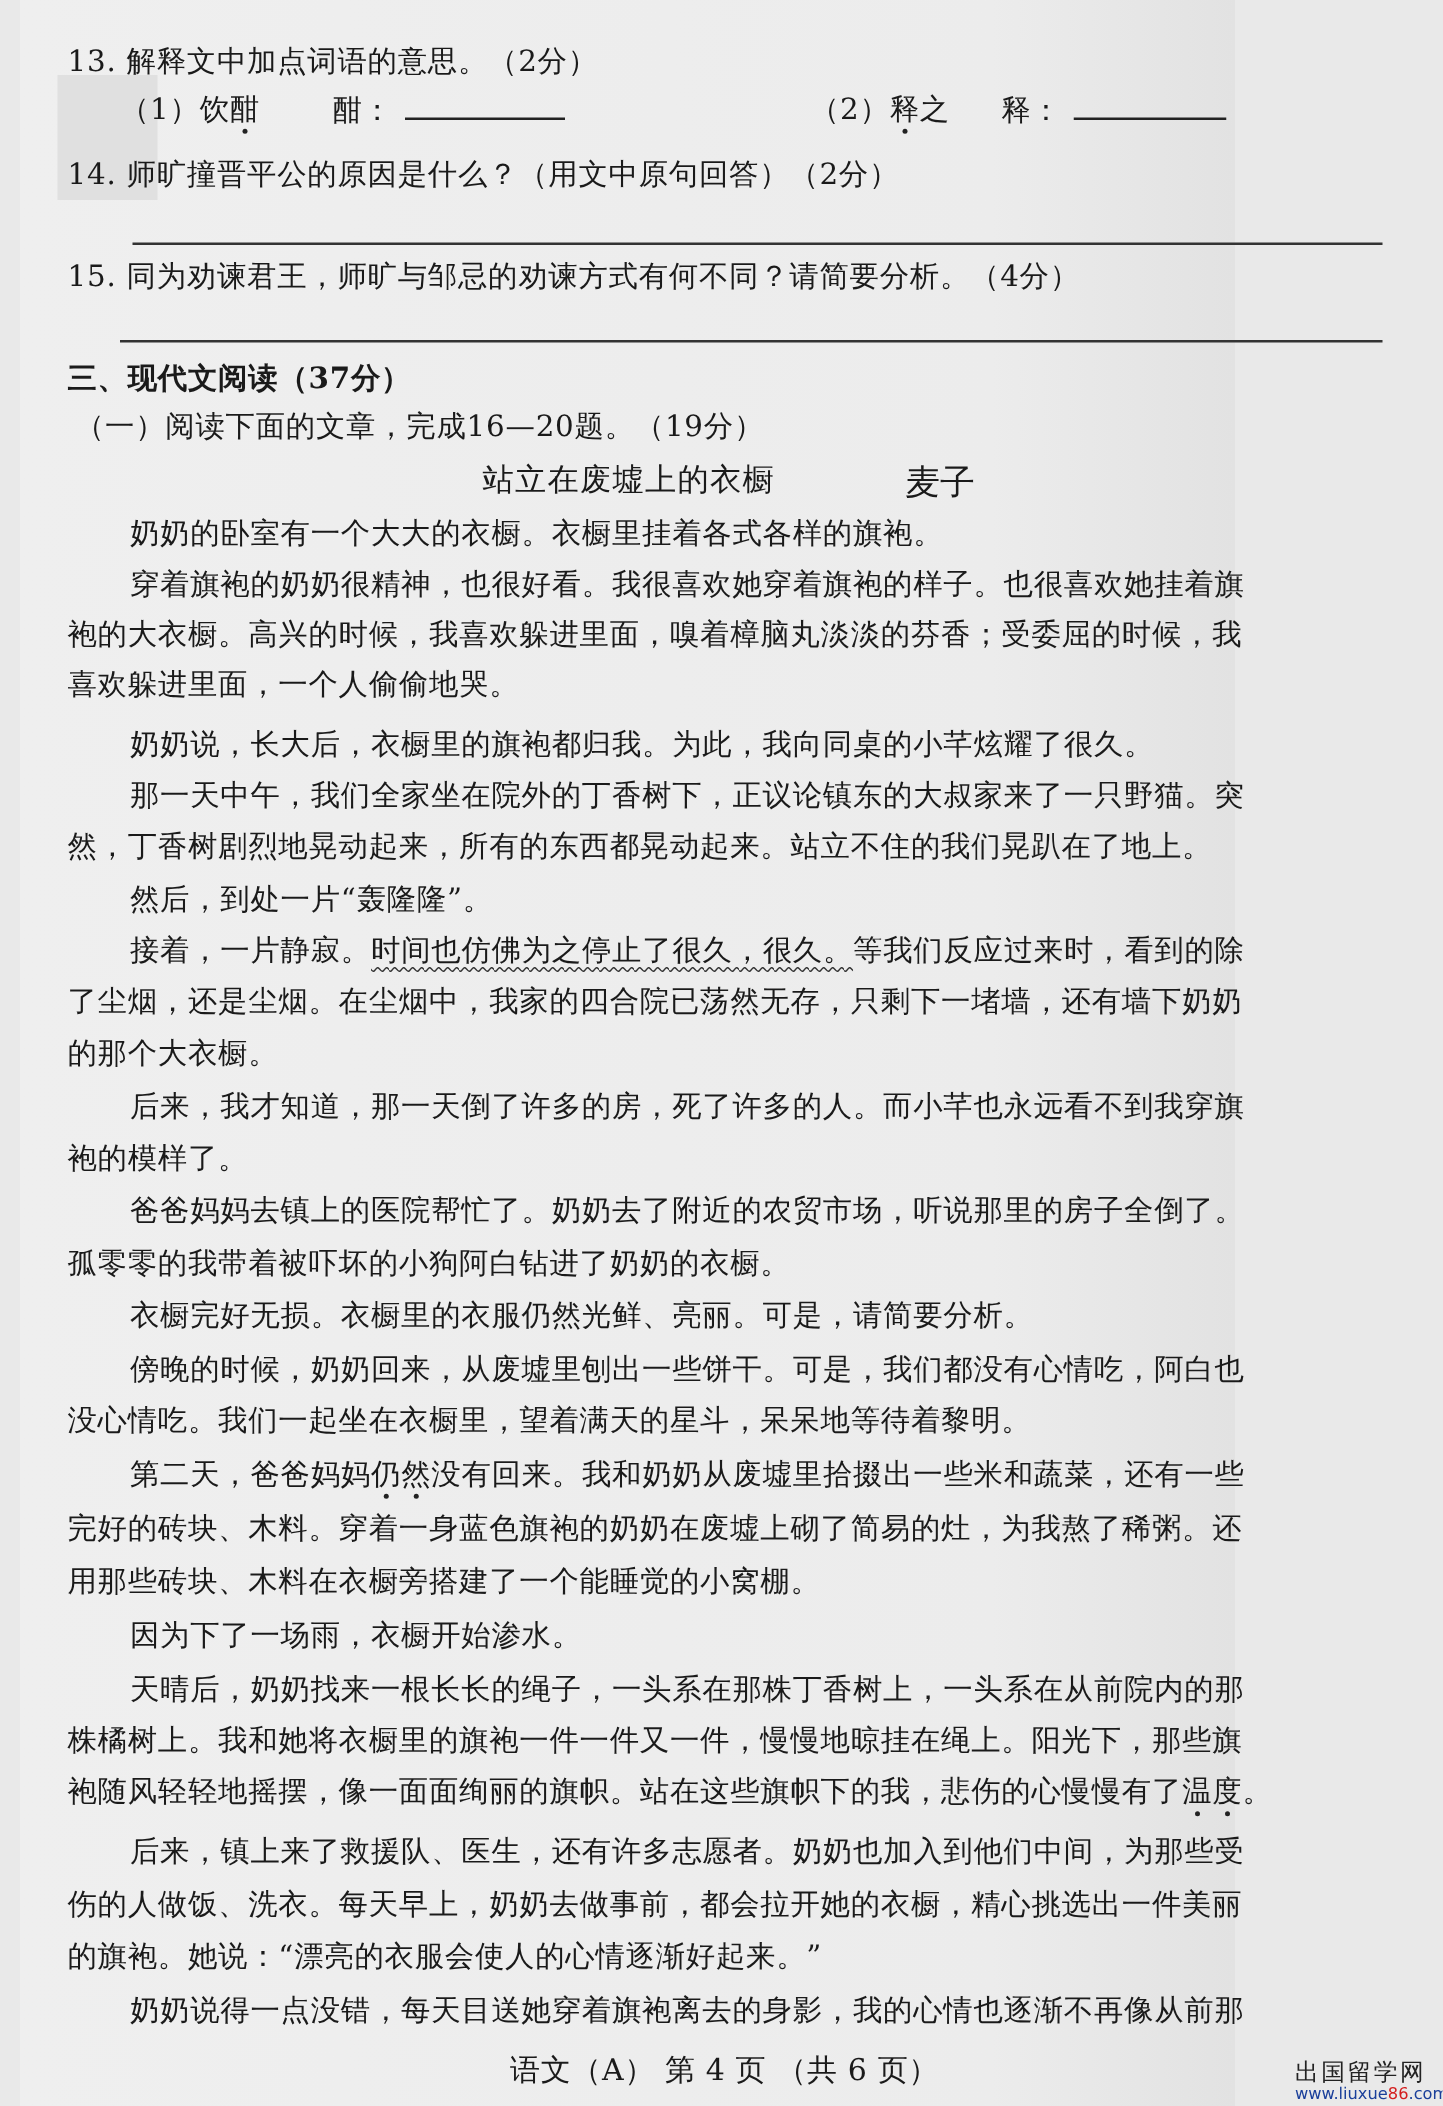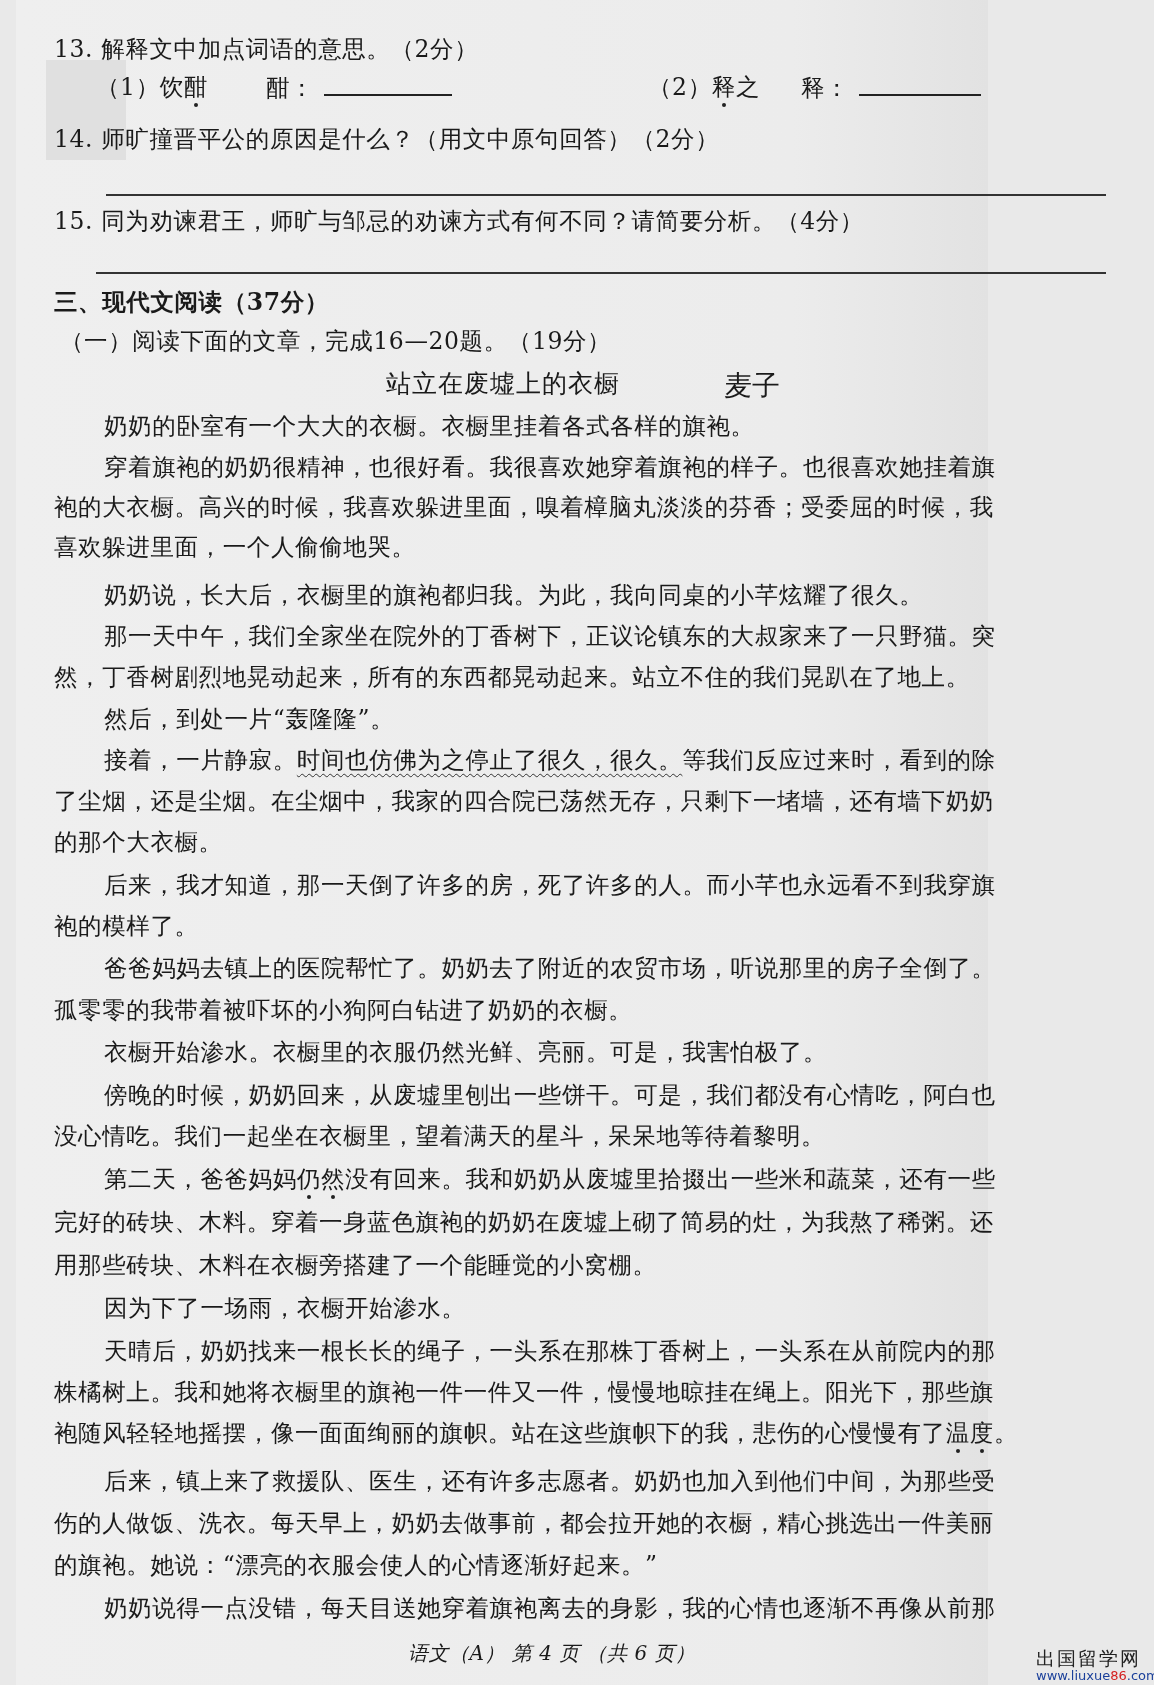--- a/index.html
+++ b/index.html
@@ -34,21 +34,21 @@
   .dot::after {
     content: ""; position: absolute; left: 50%; bottom: -6px; width: 4px; height: 4px;
     margin-left: -2px; border-radius: 50%; background: #222;
   }
   .wavy {
     text-decoration: underline wavy #333; text-underline-offset: 5px; text-decoration-thickness: 1px;
   }
   .section-title { font-weight: bold; }
   .title { position: absolute; left: 370px; top: 367px; font-size: 25px; letter-spacing: 1px; white-space: nowrap; font-family: Liberation Mono, monospace; }
   .author { position: absolute; left: 708px; top: 367px; font-size: 28px; white-space: nowrap; }
-  .footer { position: absolute; left: 392px; top: 1640px; font-size: 20px; white-space: nowrap; letter-spacing: 0.5px; font-style: italic; }
+  .footer { position: absolute; left: 392px; top: 1640px; font-size: 24px; white-space: nowrap; letter-spacing: 0.5px; }
   .wm { position: absolute; left: 1020px; top: 1648px; text-align: left; }
   .wm-cn { font-family: "DejaVu Sans", sans-serif; font-size: 19px; color: #222; letter-spacing: 2px; line-height: 20px; }
   .wm-url { font-family: "DejaVu Sans", sans-serif; font-size: 13px; color: #1a3f9a; line-height: 16px; }
   .wm-url .red { color: #d42020; }
 </style>
 </head>
 <body>
 
 <div class="page">
 
@@ -91,21 +91,21 @@
   <div class="line indent" style="top:704px;">然后，到处一片“轰隆隆”。</div>
   <div class="line indent" style="top:745px;">
     <span>接着，一片静寂。</span><span class="wavy">时间也仿佛为之停止了很久，很久。</span><span>等我们反应过来时，看到的除</span>
   </div>
   <div class="line" style="top:786px;">了尘烟，还是尘烟。在尘烟中，我家的四合院已荡然无存，只剩下一堵墙，还有墙下奶奶</div>
   <div class="line" style="top:827px;">的那个大衣橱。</div>
   <div class="line indent" style="top:870px;">后来，我才知道，那一天倒了许多的房，死了许多的人。而小芊也永远看不到我穿旗</div>
   <div class="line" style="top:911px;">袍的模样了。</div>
   <div class="line indent" style="top:953px;">爸爸妈妈去镇上的医院帮忙了。奶奶去了附近的农贸市场，听说那里的房子全倒了。</div>
   <div class="line" style="top:995px;">孤零零的我带着被吓坏的小狗阿白钻进了奶奶的衣橱。</div>
-  <div class="line indent" style="top:1037px;">衣橱开始渗水。衣橱里的衣服仍然光鲜、亮丽。可是，我害怕极了。</div>
+  <div class="line indent" style="top:1037px;">衣橱完好无损。衣橱里的衣服仍然光鲜、亮丽。可是，请简要分析。</div>
   <div class="line indent" style="top:1080px;">傍晚的时候，奶奶回来，从废墟里刨出一些饼干。可是，我们都没有心情吃，阿白也</div>
   <div class="line" style="top:1121px;">没心情吃。我们一起坐在衣橱里，望着满天的星斗，呆呆地等待着黎明。</div>
   <div class="line indent" style="top:1164px;">
     <span>第二天，爸爸妈妈</span><span class="dot">仍</span><span class="dot">然</span><span>没有回来。我和奶奶从废墟里拾掇出一些米和蔬菜，还有一些</span>
   </div>
   <div class="line" style="top:1207px;">完好的砖块、木料。穿着一身蓝色旗袍的奶奶在废墟上砌了简易的灶，为我熬了稀粥。还</div>
   <div class="line" style="top:1250px;">用那些砖块、木料在衣橱旁搭建了一个能睡觉的小窝棚。</div>
   <div class="line indent" style="top:1293px;">因为下了一场雨，衣橱开始渗水。</div>
   <div class="line indent" style="top:1336px;">天晴后，奶奶找来一根长长的绳子，一头系在那株丁香树上，一头系在从前院内的那</div>
   <div class="line" style="top:1377px;">株橘树上。我和她将衣橱里的旗袍一件一件又一件，慢慢地晾挂在绳上。阳光下，那些旗</div>

